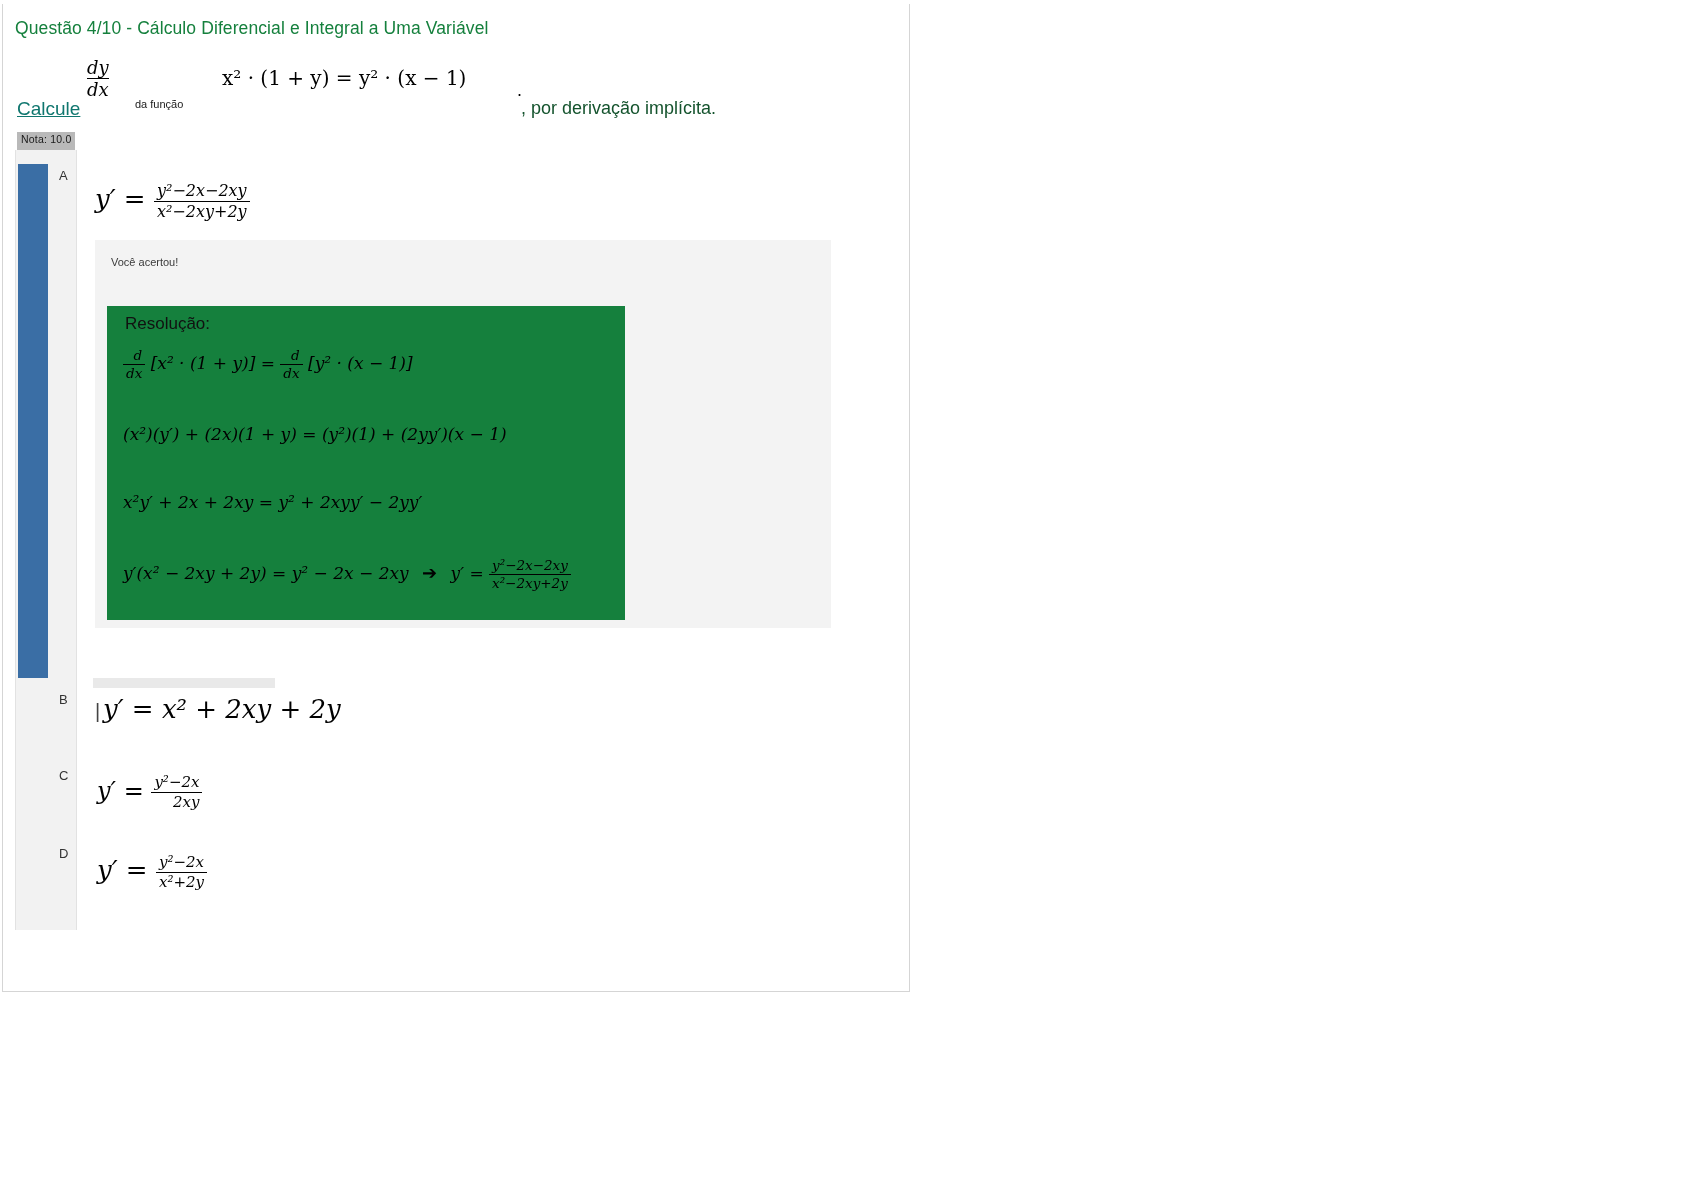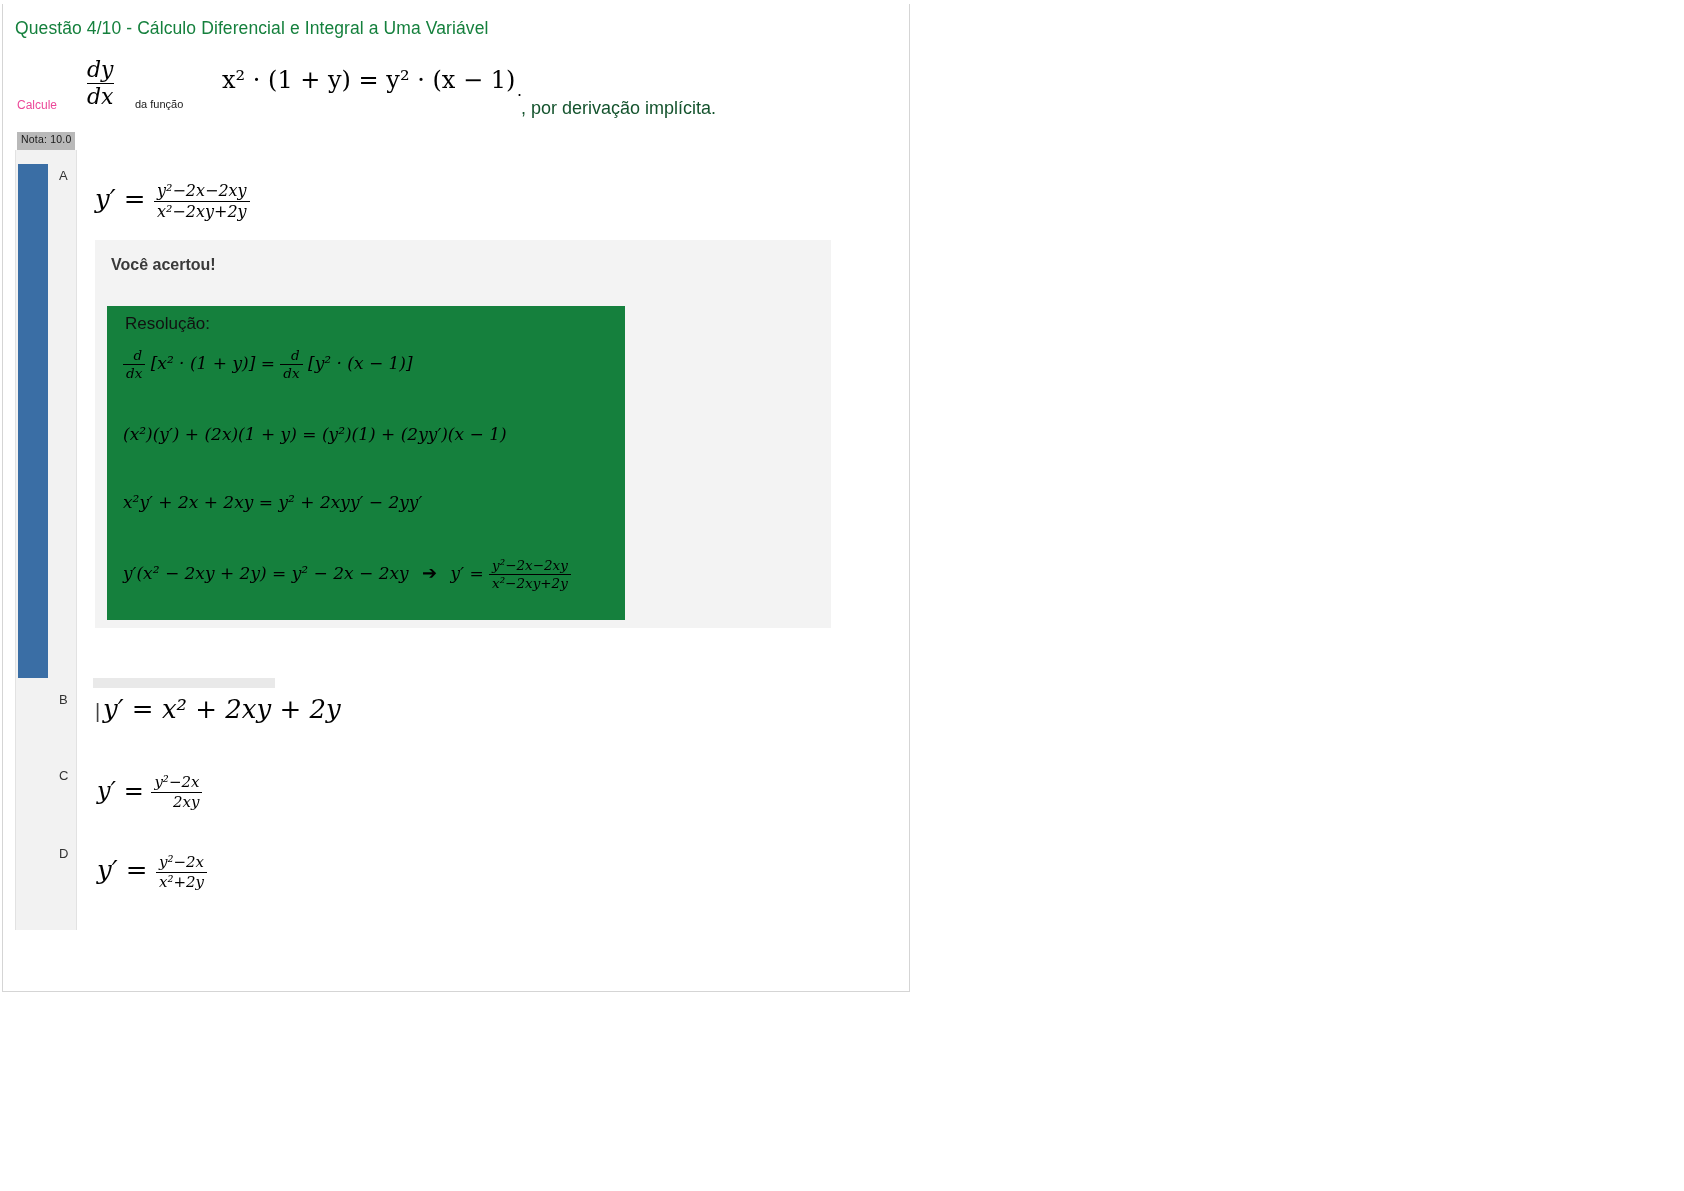--- a/index.html
+++ b/index.html
@@ -41,30 +41,31 @@
     position: absolute;
     left: 14px;
     top: 48px;
     width: 860px;
     height: 70px;
   }
   .stmt .word-calcule {
     position: absolute;
     left: 0px;
     top: 46px;
-    font-size: 12px;
-    color: #ec4899;
+    font-size: 19px;
+    color: #0f766e;
+    text-decoration: underline;
   }
   .stmt .frac-dydx {
     position: absolute;
     left: 70px;
     top: 6px;
     font-family: "DejaVu Serif", serif;
     font-style: italic;
-    font-size: 22px;
+    font-size: 18px;
     text-align: center;
     line-height: 1.08;
   }
   .stmt .frac-dydx .num { display: block; }
   .stmt .frac-dydx .bar {
     display: block;
     border-top: 1.6px solid #000;
     margin: 1px 0 1px 0;
   }
   .stmt .frac-dydx .den { display: block; }
@@ -73,21 +74,21 @@
     left: 118px;
     top: 46px;
     font-size: 11px;
     color: #1a1a1a;
   }
   .stmt .equation {
     position: absolute;
     left: 205px;
     top: 14px;
     font-family: "DejaVu Serif", serif;
-    font-size: 24px;
+    font-size: 20px;
     color: #000;
     white-space: nowrap;
   }
   .stmt .eq-period {
     position: absolute;
     left: 500px;
     top: 28px;
     font-size: 18px;
   }
   .stmt .word-tail {
@@ -174,22 +175,22 @@
     left: 80px;
     top: 90px;
     width: 736px;
     height: 388px;
     background: #f3f3f3;
   }
   .feedback-title {
     position: absolute;
     left: 16px;
     top: 16px;
-    font-size: 16px;
-    font-weight: bold;
+    font-size: 11px;
+    font-weight: normal;
     color: #3a3a3a;
   }
   .resolution-box {
     position: absolute;
     left: 12px;
     top: 66px;
     width: 518px;
     height: 314px;
     background: #15803d;
   }

